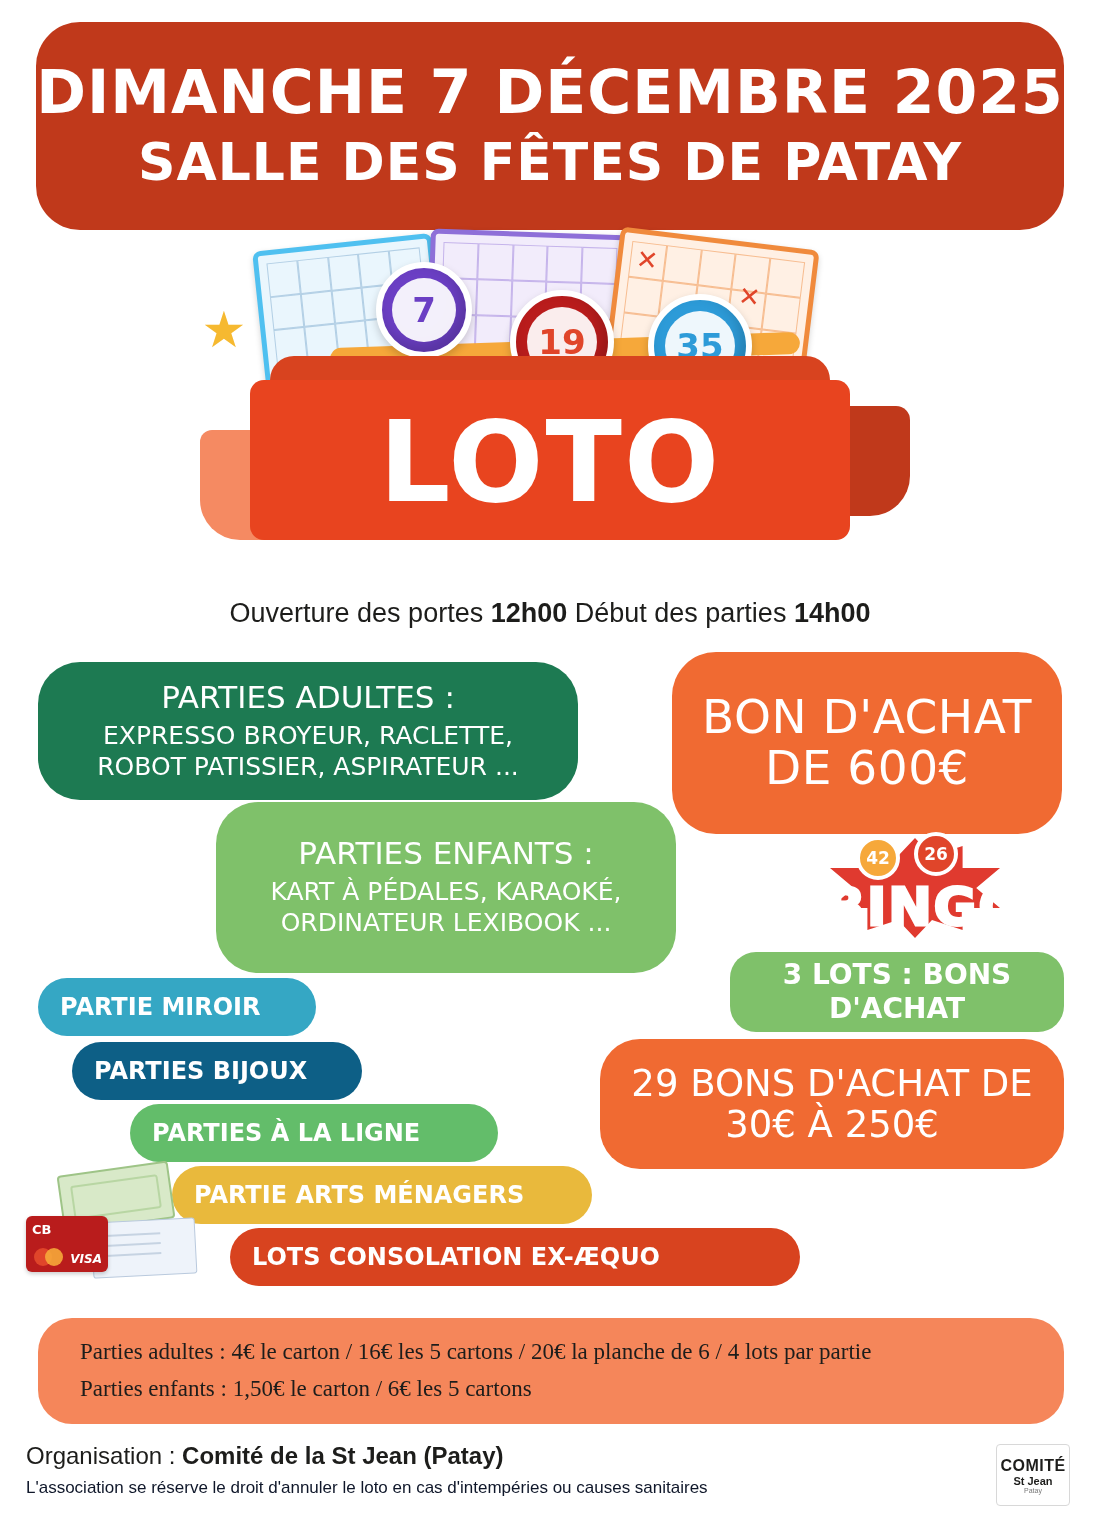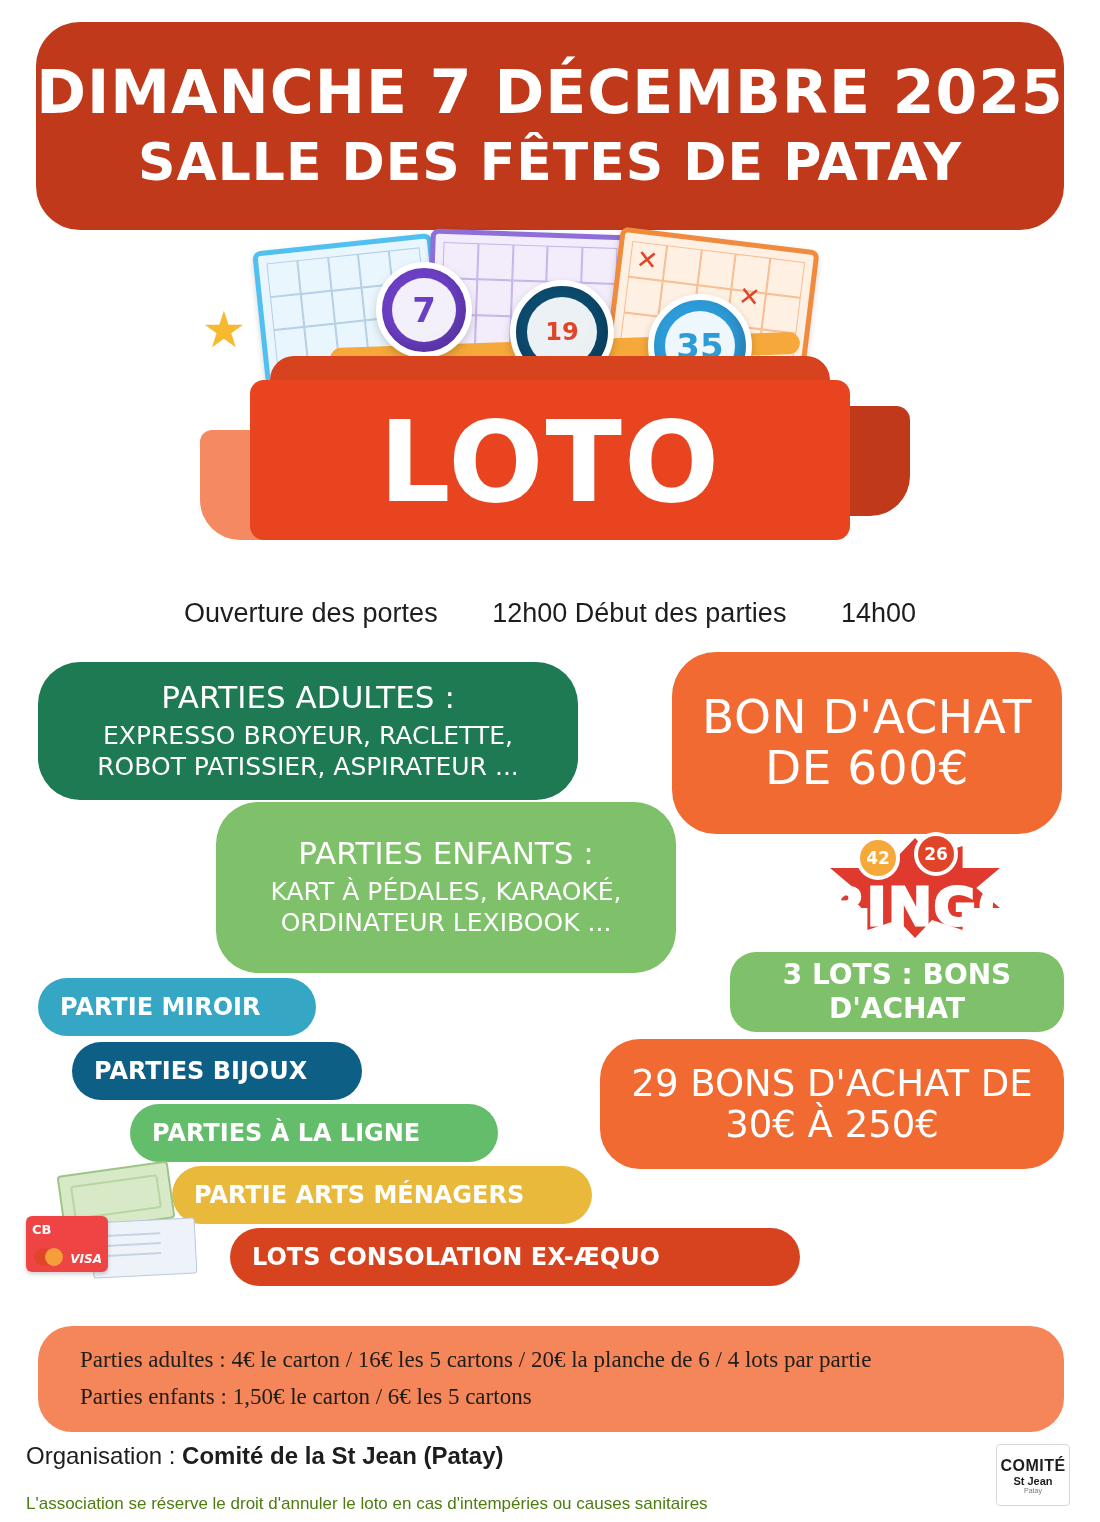--- a/index.html
+++ b/index.html
@@ -119,21 +119,21 @@
     display: flex;
     align-items: center;
     justify-content: center;
     color: #ffffff;
     font-weight: bold;
     font-family: "DejaVu Sans", sans-serif;
     box-shadow: inset -6px -8px 14px rgba(0,0,0,0.18), 0 4px 8px rgba(0,0,0,0.18);
     border: 6px solid #ffffff;
   }
   .ball-7  { left: 196px; top: 30px;  width: 96px;  height: 96px;  background: #6b3fc4; font-size: 34px; }
-  .ball-19 { left: 330px; top: 48px;  width: 104px; height: 104px; background: #0c4a6e; font-size: 24px; }
+  .ball-19 { left: 330px; top: 58px;  width: 104px; height: 104px; background: #b91c1c; font-size: 34px; }
   .ball-35 { left: 468px; top: 62px;  width: 104px; height: 104px; background: #2d9bd8; font-size: 34px; }
   .ball-inner {
     width: 76%; height: 76%;
     border-radius: 50%;
     background: rgba(255,255,255,0.92);
     color: inherit;
     display: flex; align-items: center; justify-content: center;
   }
   .ball-7 .ball-inner  { color: #6b3fc4; }
   .ball-19 .ball-inner { color: #e0452a; }
@@ -196,21 +196,21 @@
   
   .doors-line {
     position: absolute;
     left: 0; top: 598px;
     width: 1100px;
     text-align: center;
     font-size: 27px;
     color: #1d1d1b;
     font-family: "Liberation Sans", sans-serif;
   }
-  .doors-line b { font-weight: normal; margin-left: 47px; }
+  .doors-line b { font-weight: bold; }
 
   
   .pill {
     position: absolute;
     border-radius: 42px;
     color: #ffffff;
     display: flex;
     flex-direction: column;
     justify-content: center;
     font-family: "DejaVu Sans", sans-serif;
@@ -339,21 +339,21 @@
     content: "";
     position: absolute;
     left: 10px; top: 10px; right: 10px; bottom: 10px;
     border: 2px solid #b8d6a3;
     border-radius: 3px;
   }
   .cb-card {
     position: absolute;
     left: 8px; top: 48px;
     width: 82px; height: 56px;
-    background: #ef4444;
+    background: #b91c1c;
     border-radius: 6px;
     box-shadow: 0 2px 4px rgba(0,0,0,0.2);
   }
   .cb-card .cb-label {
     position: absolute; left: 6px; top: 6px;
     color: #ffffff; font-size: 13px; font-weight: bold;
     font-family: "DejaVu Sans", sans-serif;
   }
   .cb-card .cb-circles {
     position: absolute; left: 8px; bottom: 6px;
@@ -390,21 +390,20 @@
     position: absolute;
     left: 38px; top: 1318px;
     width: 1026px; height: 106px;
     background: #f5865a;
     border-radius: 34px;
     display: flex;
     flex-direction: column;
     justify-content: center;
     padding-left: 42px;
     color: #1d1d1b;
-    margin-top: 8px;
   }
   .prices-band div {
     font-size: 23px;
     line-height: 1.6;
     font-family: "Liberation Serif", serif;
   }
 
   
   .footer {
     position: absolute;
@@ -412,22 +411,22 @@
     width: 960px;
   }
   .footer-org {
     font-size: 24px;
     color: #1d1d1b;
     font-family: "Liberation Sans", sans-serif;
   }
   .footer-org b { font-weight: bold; }
   .footer-note {
     font-size: 17px;
-    color: #4d7c0f;
-    margin-top: 24px;
+    color: #0f172a;
+    margin-top: 8px;
     font-family: "Liberation Sans", sans-serif;
   }
   .logo {
     position: absolute;
     left: 996px; top: 1444px;
     width: 74px; height: 62px;
     border: 1px solid #d8d8d8;
     border-radius: 4px;
     background: #ffffff;
     display: flex;

